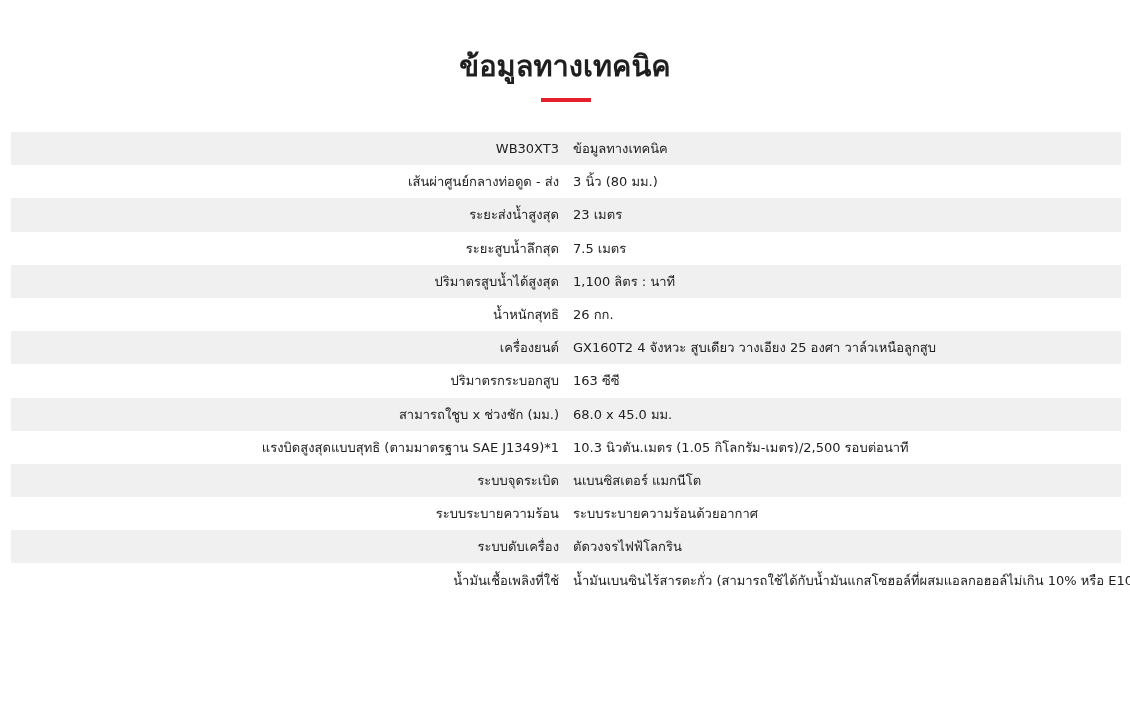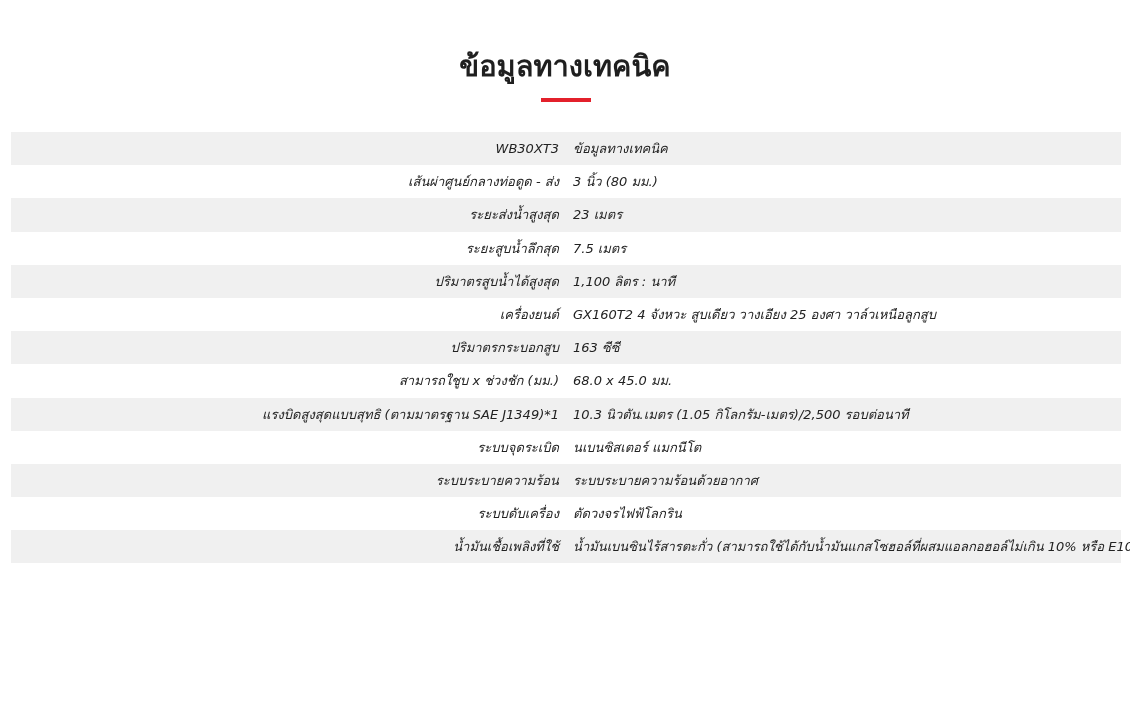--- a/index.html
+++ b/index.html
@@ -55,21 +55,20 @@
     .spec-table tr:nth-child(even) {
       background: #ffffff;
     }
     .spec-table td {
       padding: 0;
       font-size: 13px;
       line-height: 33px;
       white-space: nowrap;
       vertical-align: middle;
       color: #222222;
-      font-style: italic;
     }
     .spec-table td.label {
       width: 548px;
       text-align: right;
       padding-right: 14px;
     }
     .spec-table td.value {
       text-align: left;
       padding-left: 0;
     }
@@ -97,20 +96,24 @@
       </tr>
       <tr>
         <td class="label">ระยะสูบน้ำลึกสุด</td>
         <td class="value">7.5 เมตร</td>
       </tr>
       <tr>
         <td class="label">ปริมาตรสูบน้ำได้สูงสุด</td>
         <td class="value">1,100 ลิตร : นาที</td>
       </tr>
       <tr>
+        <td class="label">น้ำหนักสุทธิ</td>
+        <td class="value">26 กก.</td>
+      </tr>
+      <tr>
         <td class="label">เครื่องยนต์</td>
         <td class="value">GX160T2 4 จังหวะ สูบเดียว วางเอียง 25 องศา วาล์วเหนือลูกสูบ</td>
       </tr>
       <tr>
         <td class="label">ปริมาตรกระบอกสูบ</td>
         <td class="value">163 ซีซี</td>
       </tr>
       <tr>
         <td class="label">สามารถใชูบ x ช่วงชัก (มม.)</td>
         <td class="value">68.0 x 45.0 มม.</td>

